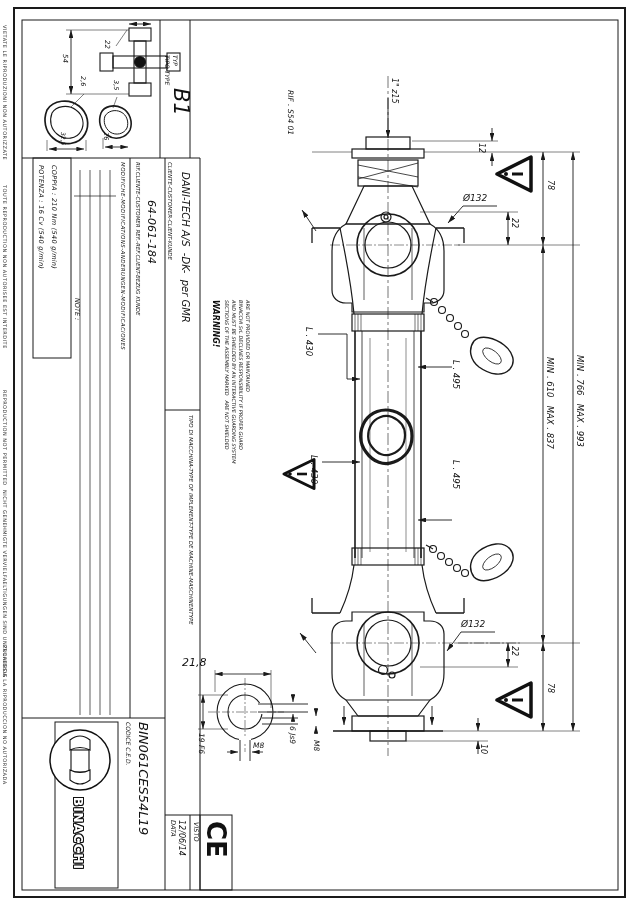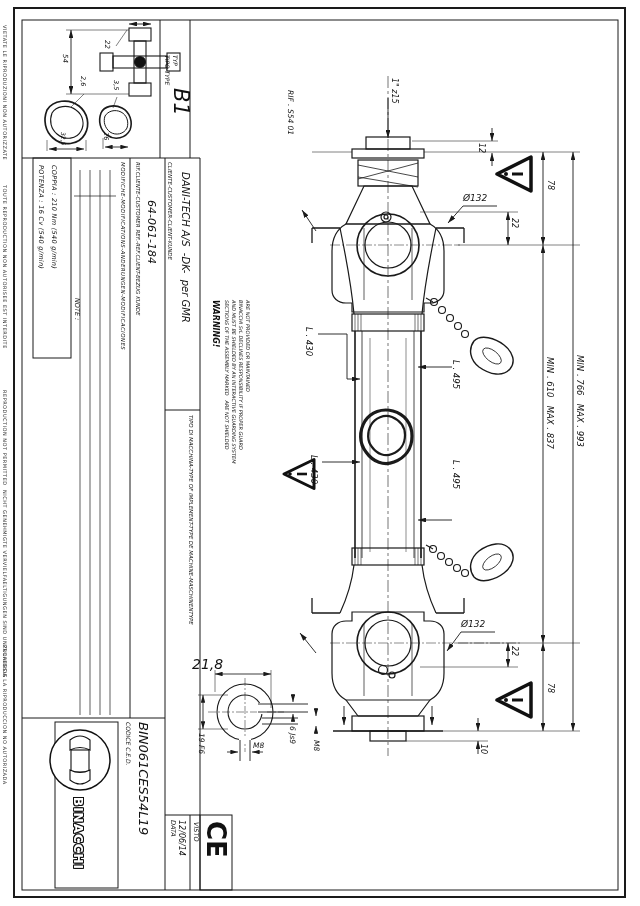--- a/index.html
+++ b/index.html
@@ -249,19 +249,19 @@
 <div class="t v" style="left:510px;top:646px;font-size:8px;">22</div>
 <div class="t v" style="left:546px;top:683px;font-size:8px;">78</div>
 <div class="t v" style="left:479px;top:744px;font-size:8px;">10</div>
 
 <div class="t v" style="left:211px;top:300px;font-size:8px;font-weight:bold;">WARNING!</div>
 <div class="t v" style="left:224px;top:300px;font-size:5px;">SECTIONS OF THE ASSEMBLY MARKED   ARE NOT SHIELDED</div>
 <div class="t v" style="left:231px;top:300px;font-size:5px;">AND MUST BE SHIELDED BY AN INTERACTIVE GUARDING SYSTEM</div>
 <div class="t v" style="left:238px;top:300px;font-size:5px;">BINACCHI SrL DECLINES RESPONSIBILITY IF PROPER GUARD</div>
 <div class="t v" style="left:245px;top:300px;font-size:5px;">ARE NOT PROVIDED OR MAINTAINED</div>
 
-<div class="t" style="left:192px;top:657px;font-size:14px;">21,8</div>
+<div class="t" style="left:182px;top:657px;font-size:11px;">21,8</div>
 <div class="t v" style="left:197px;top:733px;font-size:7.5px;">19 F6</div>
 <div class="t" style="left:253px;top:742px;font-size:7.5px;">M8</div>
 <div class="t v" style="left:288px;top:726px;font-size:7.5px;">6 Js9</div>
 <div class="t v" style="left:312px;top:740px;font-size:7.5px;">M8</div>
 
 </div>
 
 </body></html>

